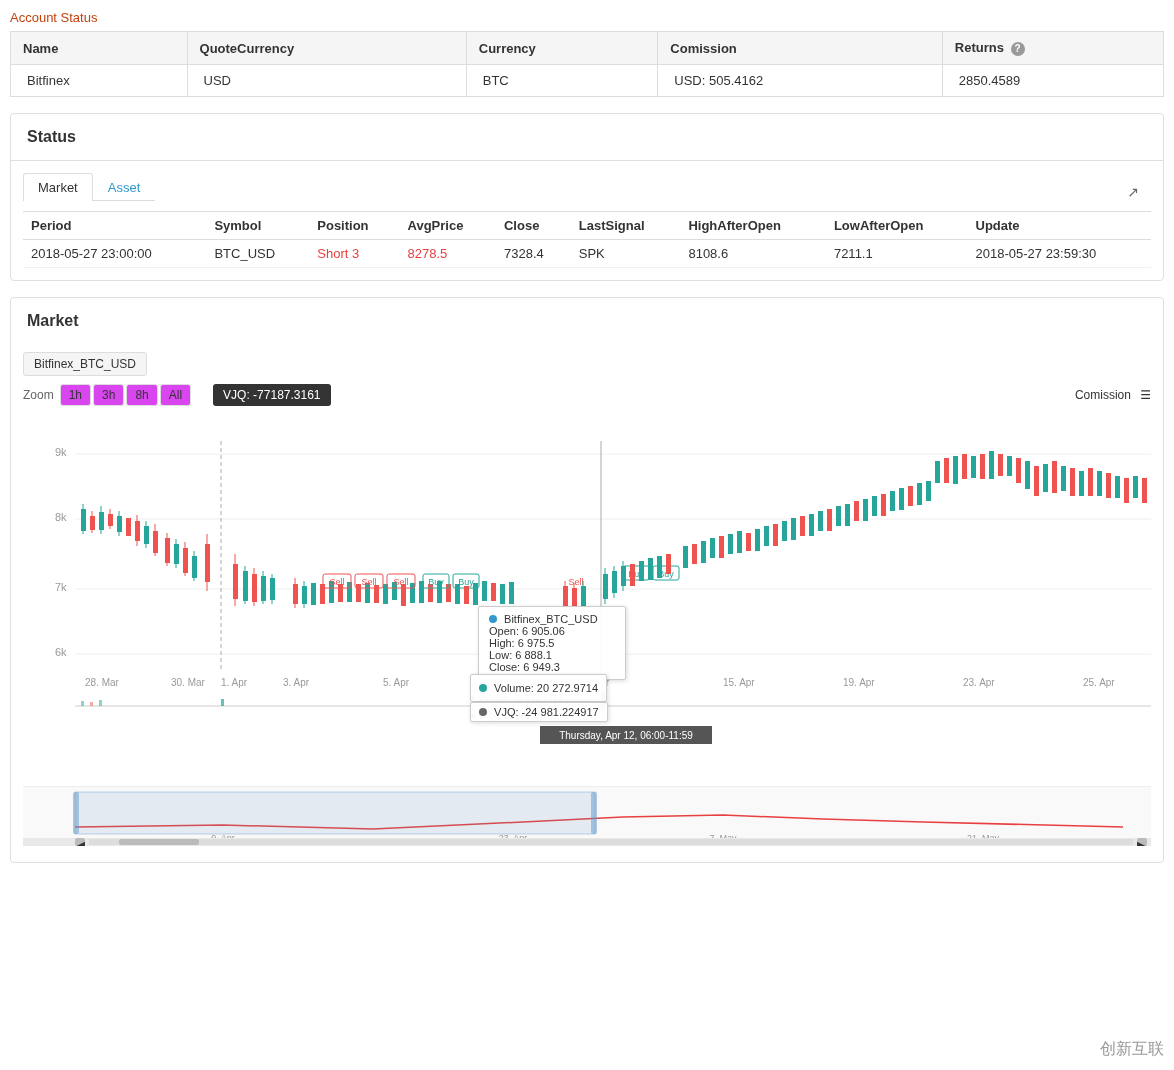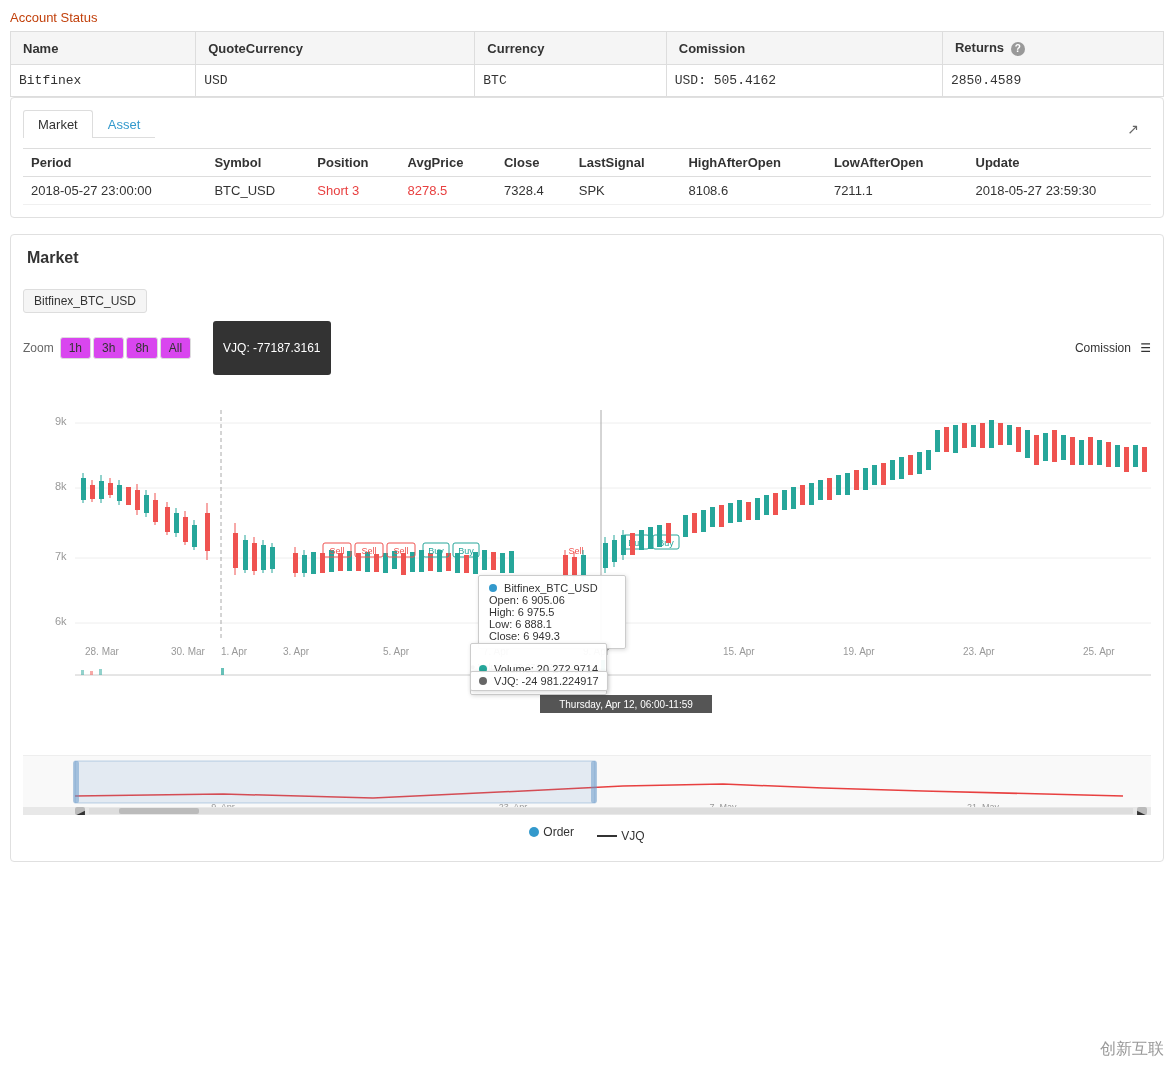--- a/index.html
+++ b/index.html
@@ -2,23 +2,23 @@
 <html><head>
   <meta charset="utf-8">
   <style>
     * { box-sizing: border-box; margin: 0; padding: 0; }
     body { font-family: Arial, sans-serif; font-size: 13px; background: #fff; color: #333; }
     
     .page { padding: 10px; }
     
     
     .account-status-title { font-size: 13px; color: #c2410c; margin-bottom: 6px; }
-    .account-table { width: 100%; border-collapse: collapse; border: 1px solid #ddd; }
+    .account-table { width: 100%; border-collapse: collapse; border: 1px solid #ddd; margin-bottom: 16px; }
     .account-table th { background: #f5f5f5; font-weight: bold; padding: 8px 12px; border: 1px solid #ddd; text-align: left; }
-    .account-table td { padding: 8px 8px; border: 1px solid #ddd; font-family: Liberation Mono, monospace; }
+    .account-table td { padding: 8px 16px; border: 1px solid #ddd; }
     .info-icon { display: inline-block; width: 14px; height: 14px; border-radius: 50%; background: #999; color: #fff; font-size: 10px; text-align: center; line-height: 14px; cursor: pointer; margin-left: 3px; }
     
     
     .section-box { border: 1px solid #e0e0e0; border-radius: 4px; margin-bottom: 16px; padding: 0; }
     .section-title { font-size: 16px; font-weight: bold; padding: 14px 16px; border-bottom: 1px solid #e0e0e0; }
     .section-inner { padding: 12px; }
     
     
     .tabs { display: flex; border-bottom: 1px solid #ddd; margin-bottom: 10px; }
     .tab { padding: 6px 14px; cursor: pointer; font-size: 13px; border: 1px solid transparent; border-bottom: none; margin-bottom: -1px; }
@@ -45,21 +45,21 @@
     .chart-tab { display: inline-block; padding: 4px 10px; border: 1px solid #ddd; border-radius: 3px; font-size: 12px; cursor: pointer; margin-right: 2px; background: #fff; }
     .chart-tab.active { background: #f5f5f5; }
     
     
     .chart-container { padding: 0 12px 12px; }
     .chart-controls { display: flex; align-items: center; margin-bottom: 20px; }
     .zoom-label { font-size: 12px; color: #666; margin-right: 6px; }
     .zoom-btn { display: inline-block; padding: 3px 8px; border: 1px solid #ddd; border-radius: 3px; font-size: 12px; cursor: pointer; margin-right: 2px; background: #d946ef; }
     .fullscreen-btn { margin-left: auto; font-size: 12px; cursor: pointer; color: #333; }
     
-    .vjq-tooltip { display: inline-block; background: #333; color: #fff; padding: 20px 10px; border-radius: 3px; font-size: 12px; margin-left: 20px; }
+    .vjq-tooltip { display: inline-block; background: #333; color: #fff; padding: 4px 10px; border-radius: 3px; font-size: 12px; margin-left: 20px; }
     
     
     .chart-svg-area { position: relative; background: #fff; border: none; }
     
     
     .tooltip-box { position: absolute; background: rgba(255,255,255,0.95); border: 1px solid #ccc; padding: 6px 10px; font-size: 11px; border-radius: 2px; box-shadow: 1px 1px 4px rgba(0,0,0,0.15); }
     .tooltip-dot { display: inline-block; width: 8px; height: 8px; border-radius: 50%; margin-right: 4px; }
     
     
     .chart-legend { text-align: center; padding: 6px; font-size: 12px; }
@@ -98,20 +98,21 @@
         <td>Bitfinex</td>
         <td>USD</td>
         <td>BTC</td>
         <td>USD: 505.4162</td>
         <td>2850.4589</td>
       </tr>
     </tbody>
   </table>
 
   <div class="section-box">
+    <div class="section-title">Status</div>
     <div class="section-inner">
       <div class="tabs-header">
         <div class="tabs">
           <div class="tab active">Market</div>
           <div class="tab link-style">Asset</div>
         </div>
         <div class="tabs-space"></div>
         <div class="expand-icon">↗</div>
       </div>
       <table class="data-table">
@@ -377,21 +378,21 @@
           <div>
             <span class="tooltip-dot" style="background:#3399cc;"></span>
             <span>Bitfinex_BTC_USD</span>
           </div>
           <div>Open: 6 905.06</div>
           <div>High: 6 975.5</div>
           <div>Low: 6 888.1</div>
           <div>Close: 6 949.3</div>
         </div>
 
-        <div class="tooltip-box" style="top:248px; left:447px; padding:19px 8px;">
+        <div class="tooltip-box" style="top:248px; left:447px; padding:7px 8px;">
           <span class="tooltip-dot" style="background:#26a69a;"></span>
           <span>Volume: 20 272.9714</span>
         </div>
 
         <div class="tooltip-box" style="top:276px; left:447px; padding:3px 8px;">
           <span class="tooltip-dot" style="background:#666;"></span>
           <span>VJQ: -24 981.224917</span>
         </div>
 
       </div>
@@ -415,30 +416,20 @@
         
         <div style="position:absolute; bottom:0; left:0; right:0; height:8px; background:#e8e8e8; display:flex; align-items:center;">
           <div style="width:10px; height:8px; background:#bbb; border-radius:2px; margin-left:52px;">◀</div>
           <div style="flex:1; height:6px; background:#ddd; margin:0 4px; position:relative;">
             <div style="position:absolute; left:30px; width:80px; height:6px; background:#bbb; border-radius:2px;"></div>
           </div>
           <div style="width:10px; height:8px; background:#bbb; border-radius:2px; margin-right:4px;">▶</div>
         </div>
       </div>
 
-      <div class="chart-legend">
-        <span class="legend-item">
-          <span class="legend-dot" style="background:#3399cc;"></span>
-          <span>Order</span>
-        </span>
-        <span class="legend-item">
-          <span class="legend-line"></span>
-          <span>VJQ</span>
-        </span>
-      </div>
 
     </div>
   </div>
 
   <div style="position:fixed; bottom:10px; right:10px; font-size:16px; color:#999; display:flex; align-items:center; gap:4px;font-family:Liberation Mono, monospace;">
     <span>创新互联</span>
   </div>
 
 </div>
 

